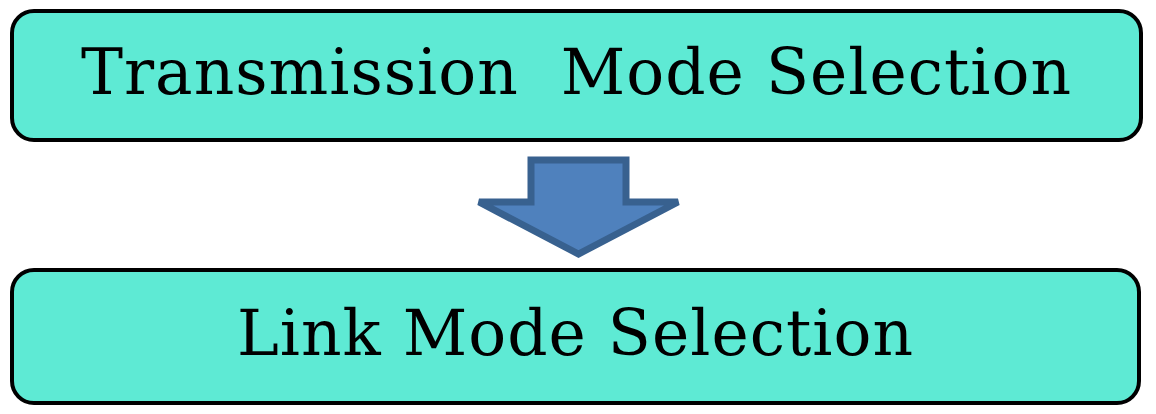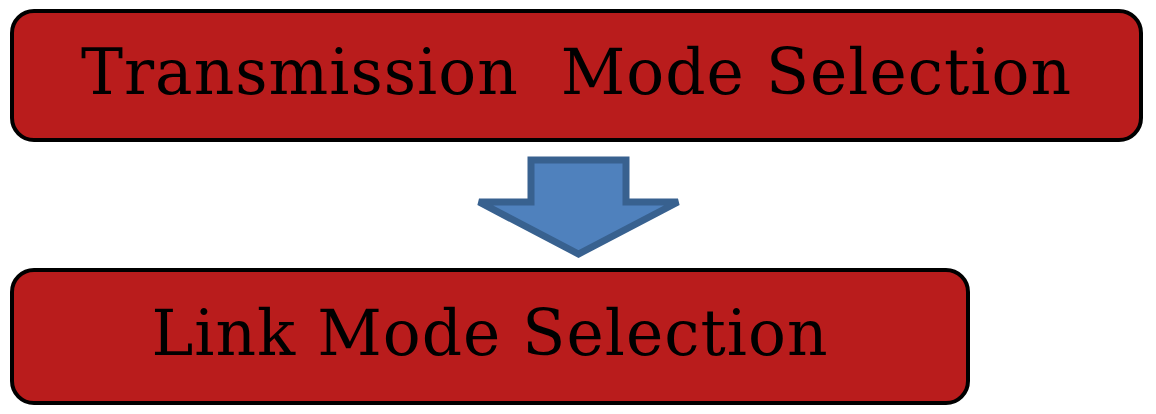--- a/index.html
+++ b/index.html
@@ -13,35 +13,35 @@
     height: 414px;
     background: #ffffff;
     overflow: hidden;
     font-family: "DejaVu Serif", "Liberation Serif", serif;
   }
   .node {
     position: absolute;
     box-sizing: border-box;
     border: 4px solid #000000;
     border-radius: 24px;
-    background: #b91c1c;
+    background: #5eead4;
     display: flex;
     align-items: center;
     justify-content: center;
   }
   .node-top {
     left: 10px;
     top: 9px;
     width: 1133px;
     height: 133px;
   }
   .node-bottom {
     left: 10px;
     top: 268px;
-    width: 960px;
+    width: 1131px;
     height: 137px;
   }
   .node-label {
     font-size: 63px;
     line-height: 1;
     color: #000000;
     letter-spacing: 1px;
     white-space: pre; 
     padding-bottom: 6px;
   }

